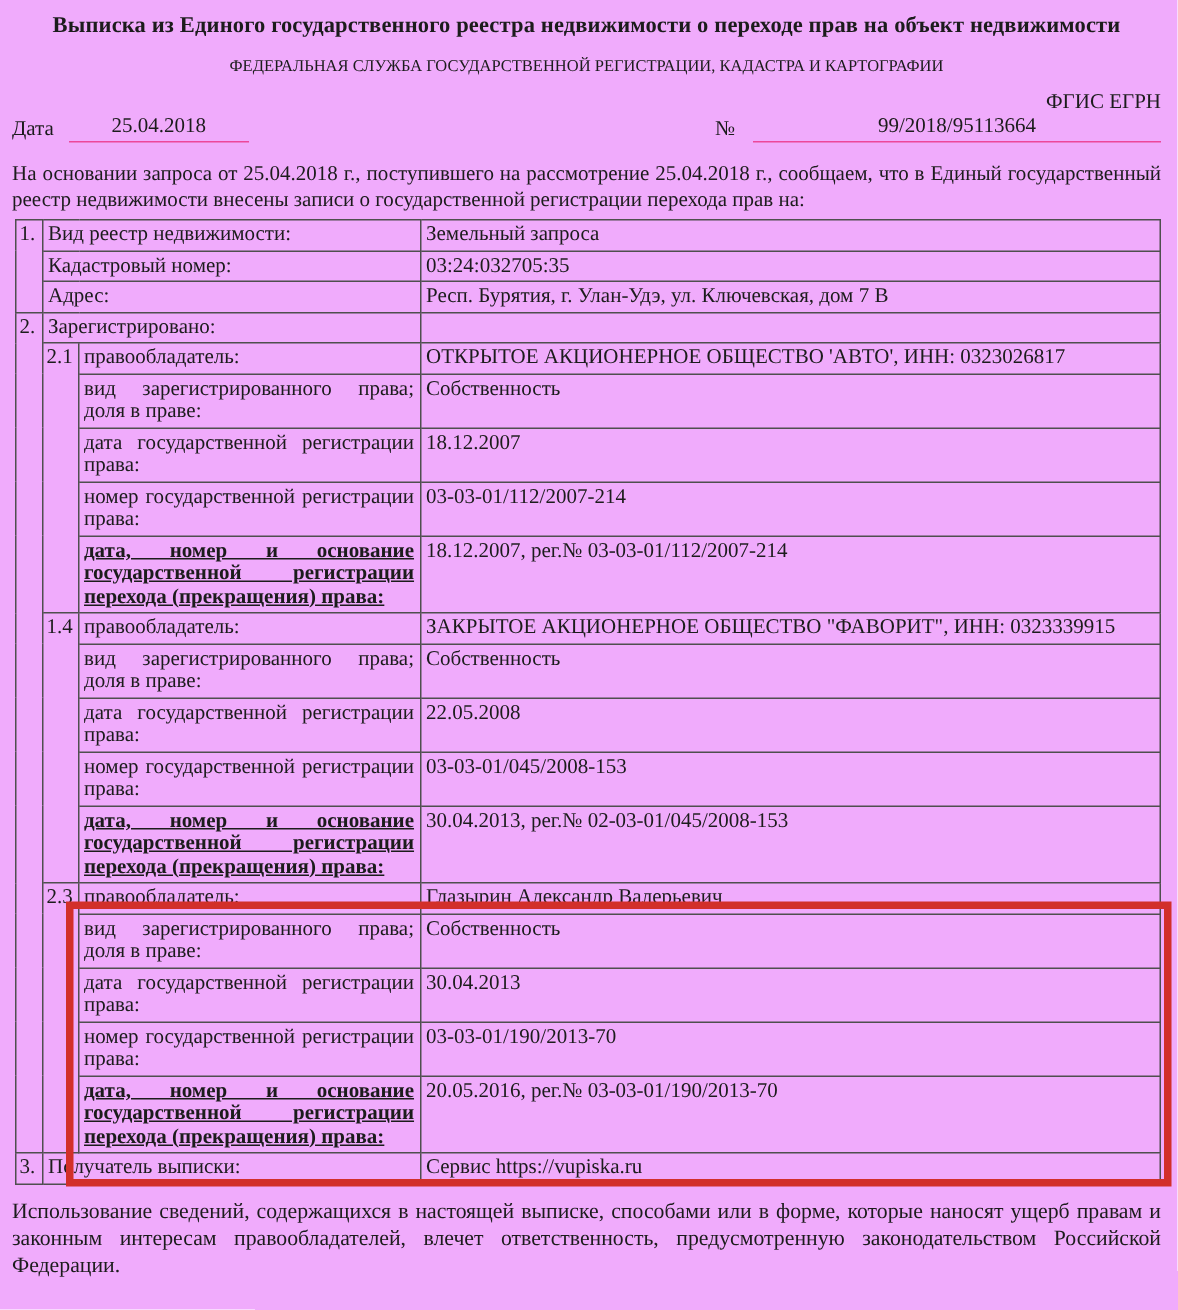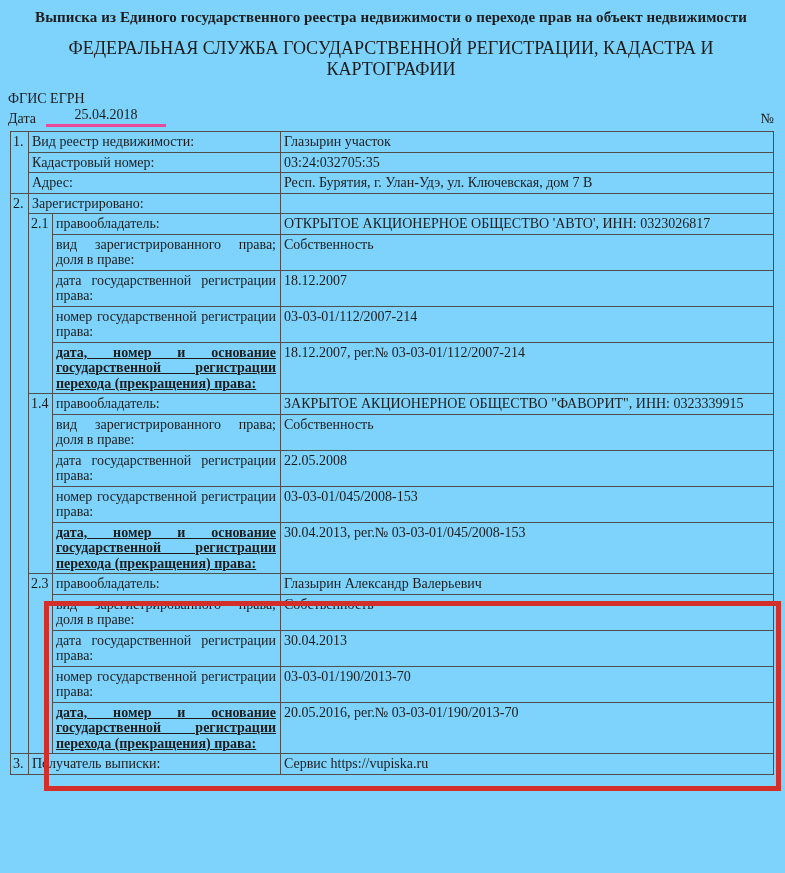--- a/index.html
+++ b/index.html
@@ -2,50 +2,50 @@
 <html><head>
 <meta charset="utf-8">
 <style>
   * { margin: 0; padding: 0; box-sizing: border-box; }
   html, body { background: #ffffff; }
   .page {
     position: relative;
     width: 785px;
     height: 873px;
     margin: 0 auto;
-    background: #7dd3fc;
+    background: #f0abfc;
     font-family: "Liberation Serif", "DejaVu Serif", serif;
     color: #1c1c1c;
     padding: 7px 11px 0 8px;
     overflow: hidden;
   }
   .doc-title {
     text-align: center;
     font-size: 15px;
     font-weight: bold;
     margin-top: 2px;
     letter-spacing: 0.1px;
   }
   .doc-agency {
     text-align: center;
-    font-size: 18px;
+    font-size: 11px;
     margin-top: 12px;
   }
   .doc-system {
-    text-align: left;
+    text-align: right;
     font-size: 14px;
     margin-top: 11px;
   }
   .date-row {
     display: flex;
     align-items: flex-end;
     font-size: 14px;
   }
   .u-line {
-    border-bottom: 3px solid #ec4899;
+    border-bottom: 1px solid #ec4899;
     text-align: center;
     display: inline-block;
     padding: 0 4px 1px 4px;
   }
   .date-line { width: 120px; margin-left: 10px; }
   .num-line  { width: 272px; margin-left: 12px; }
   .num-label { margin-left: auto; }
   .intro {
     margin-top: 13px;
     font-size: 14px;
@@ -93,35 +93,37 @@
 <div class="page" id="page">
 
   <div class="doc-title">Выписка из Единого государственного реестра недвижимости о переходе прав на объект недвижимости</div>
   <div class="doc-agency">ФЕДЕРАЛЬНАЯ СЛУЖБА ГОСУДАРСТВЕННОЙ РЕГИСТРАЦИИ, КАДАСТРА И КАРТОГРАФИИ</div>
   <div class="doc-system">ФГИС ЕГРН</div>
 
   <div class="date-row">
     <span>Дата</span>
     <span class="u-line date-line">25.04.2018</span>
     <span class="num-label">№</span>
+    <span class="u-line num-line">99/2018/95113664</span>
   </div>
 
+  <div class="intro">На основании запроса от 25.04.2018 г., поступившего на рассмотрение 25.04.2018 г., сообщаем, что в Единый государственный реестр недвижимости внесены записи о государственной регистрации перехода прав на:</div>
 
   <table class="doc-table">
     <colgroup>
       <col class="col-num">
         <col class="col-sub">
         <col class="col-label">
         <col>
     </colgroup>
     <tbody>
       <tr>
         <td class="cell-num" rowspan="3">1.</td>
         <td class="cell-label" colspan="2">Вид реестр недвижимости:</td>
-        <td class="cell-value">Глазырин участок</td>
+        <td class="cell-value">Земельный запроса</td>
       </tr>
       <tr>
         <td class="cell-label" colspan="2">Кадастровый номер:</td>
         <td class="cell-value">03:24:032705:35</td>
       </tr>
       <tr>
         <td class="cell-label" colspan="2">Адрес:</td>
         <td class="cell-value">Респ. Бурятия, г. Улан-Удэ, ул. Ключевская, дом 7 В</td>
       </tr>
 
@@ -165,21 +167,21 @@
       <tr>
         <td class="cell-label">дата государственной регистрации права:</td>
         <td class="cell-value">22.05.2008</td>
       </tr>
       <tr>
         <td class="cell-label">номер государственной регистрации права:</td>
         <td class="cell-value">03-03-01/045/2008-153</td>
       </tr>
       <tr>
         <td class="cell-label b">дата, номер и основание государственной регистрации перехода (прекращения) права:</td>
-        <td class="cell-value">30.04.2013, рег.№ 03-03-01/045/2008-153</td>
+        <td class="cell-value">30.04.2013, рег.№ 02-03-01/045/2008-153</td>
       </tr>
 
       <tr class="hl-row">
         <td class="cell-sub" rowspan="5">2.3</td>
         <td class="cell-label">правообладатель:</td>
         <td class="cell-value">Глазырин Александр Валерьевич</td>
       </tr>
       <tr class="hl-row">
         <td class="cell-label">вид зарегистрированного права; доля в праве:</td>
         <td class="cell-value">Собственность</td>
@@ -198,15 +200,16 @@
       </tr>
 
       <tr>
         <td class="cell-num">3.</td>
         <td class="cell-label" colspan="2">Получатель выписки:</td>
         <td class="cell-value">Сервис https://vupiska.ru</td>
       </tr>
     </tbody>
   </table>
 
+  <div class="disclaimer">Использование сведений, содержащихся в настоящей выписке, способами или в форме, которые наносят ущерб правам и законным интересам правообладателей, влечет ответственность, предусмотренную законодательством Российской Федерации.</div>
 
   <div class="highlight-box" style="border-color: rgb(210, 47, 42); left: 43.5px; top: 600.5px; width: 737px; height: 190px;"></div>
 </div>
 
 </body></html>

